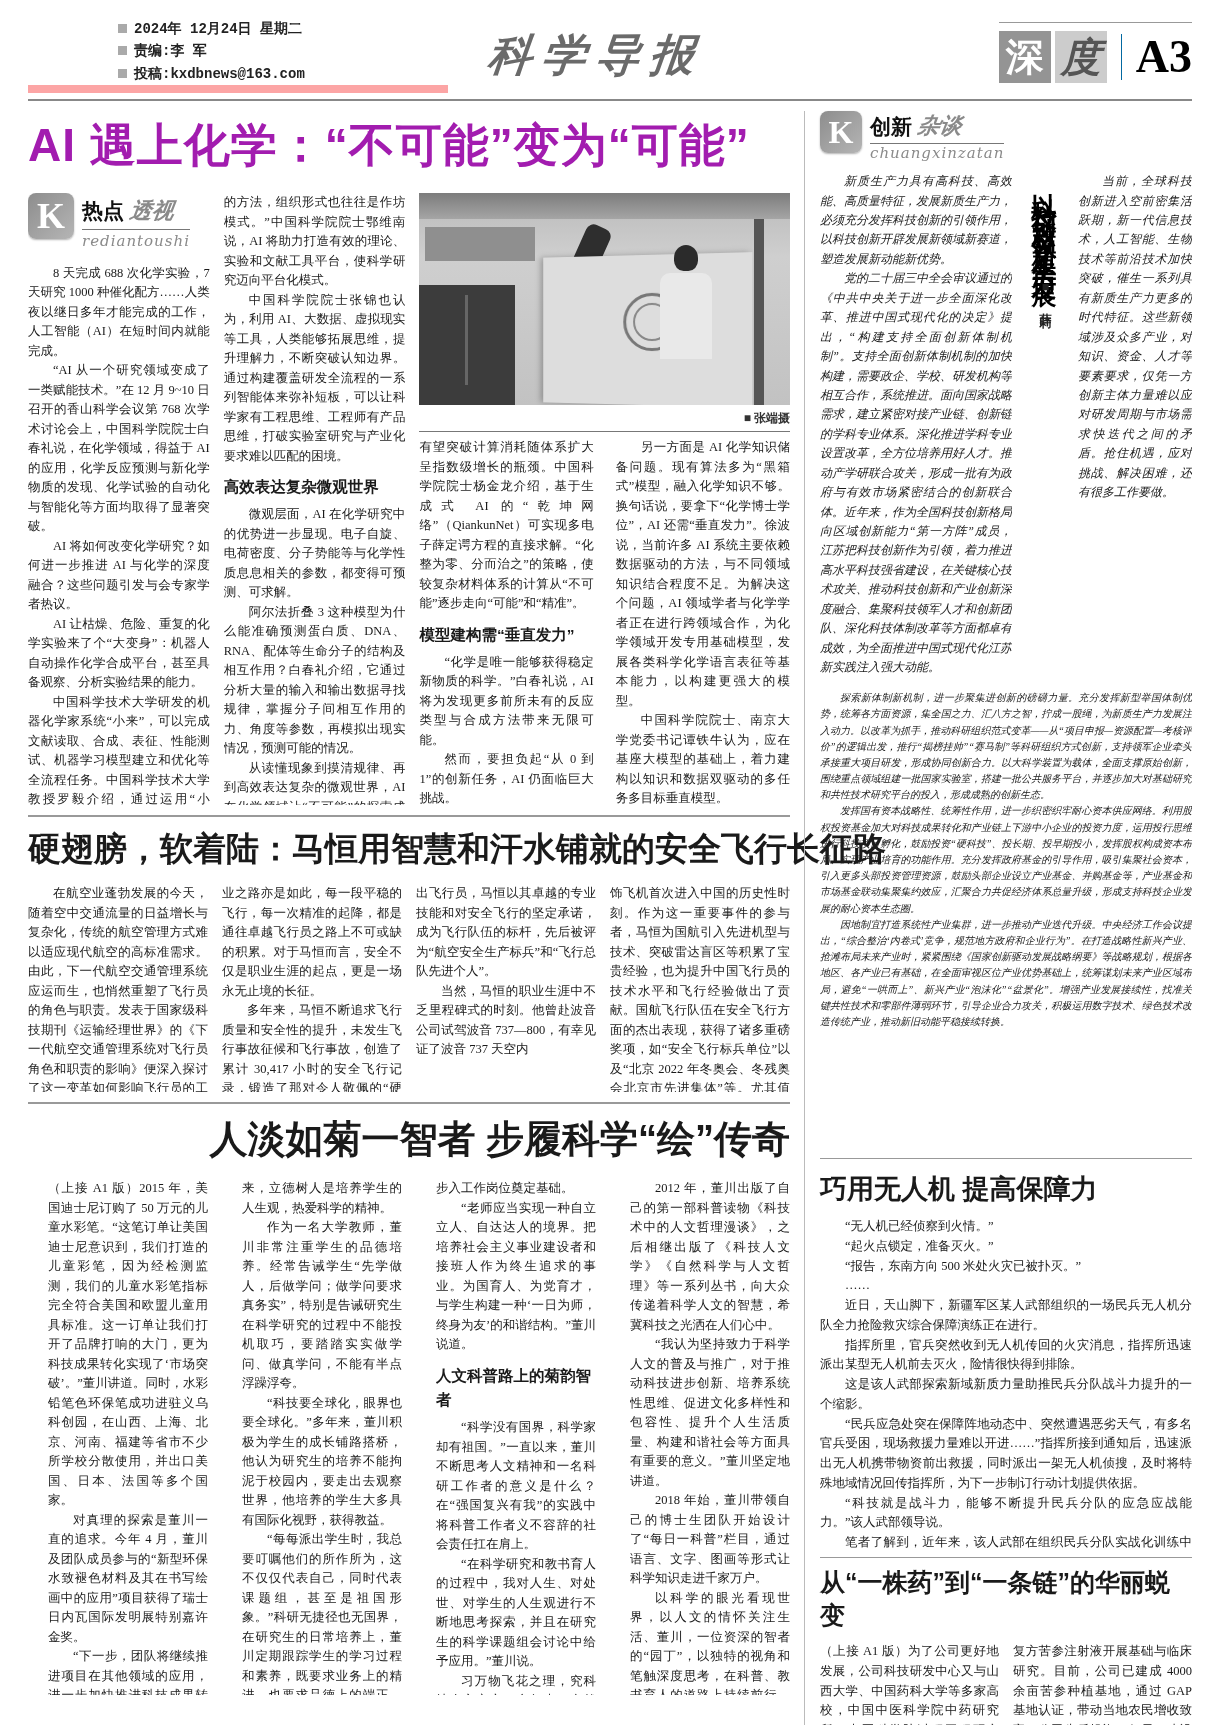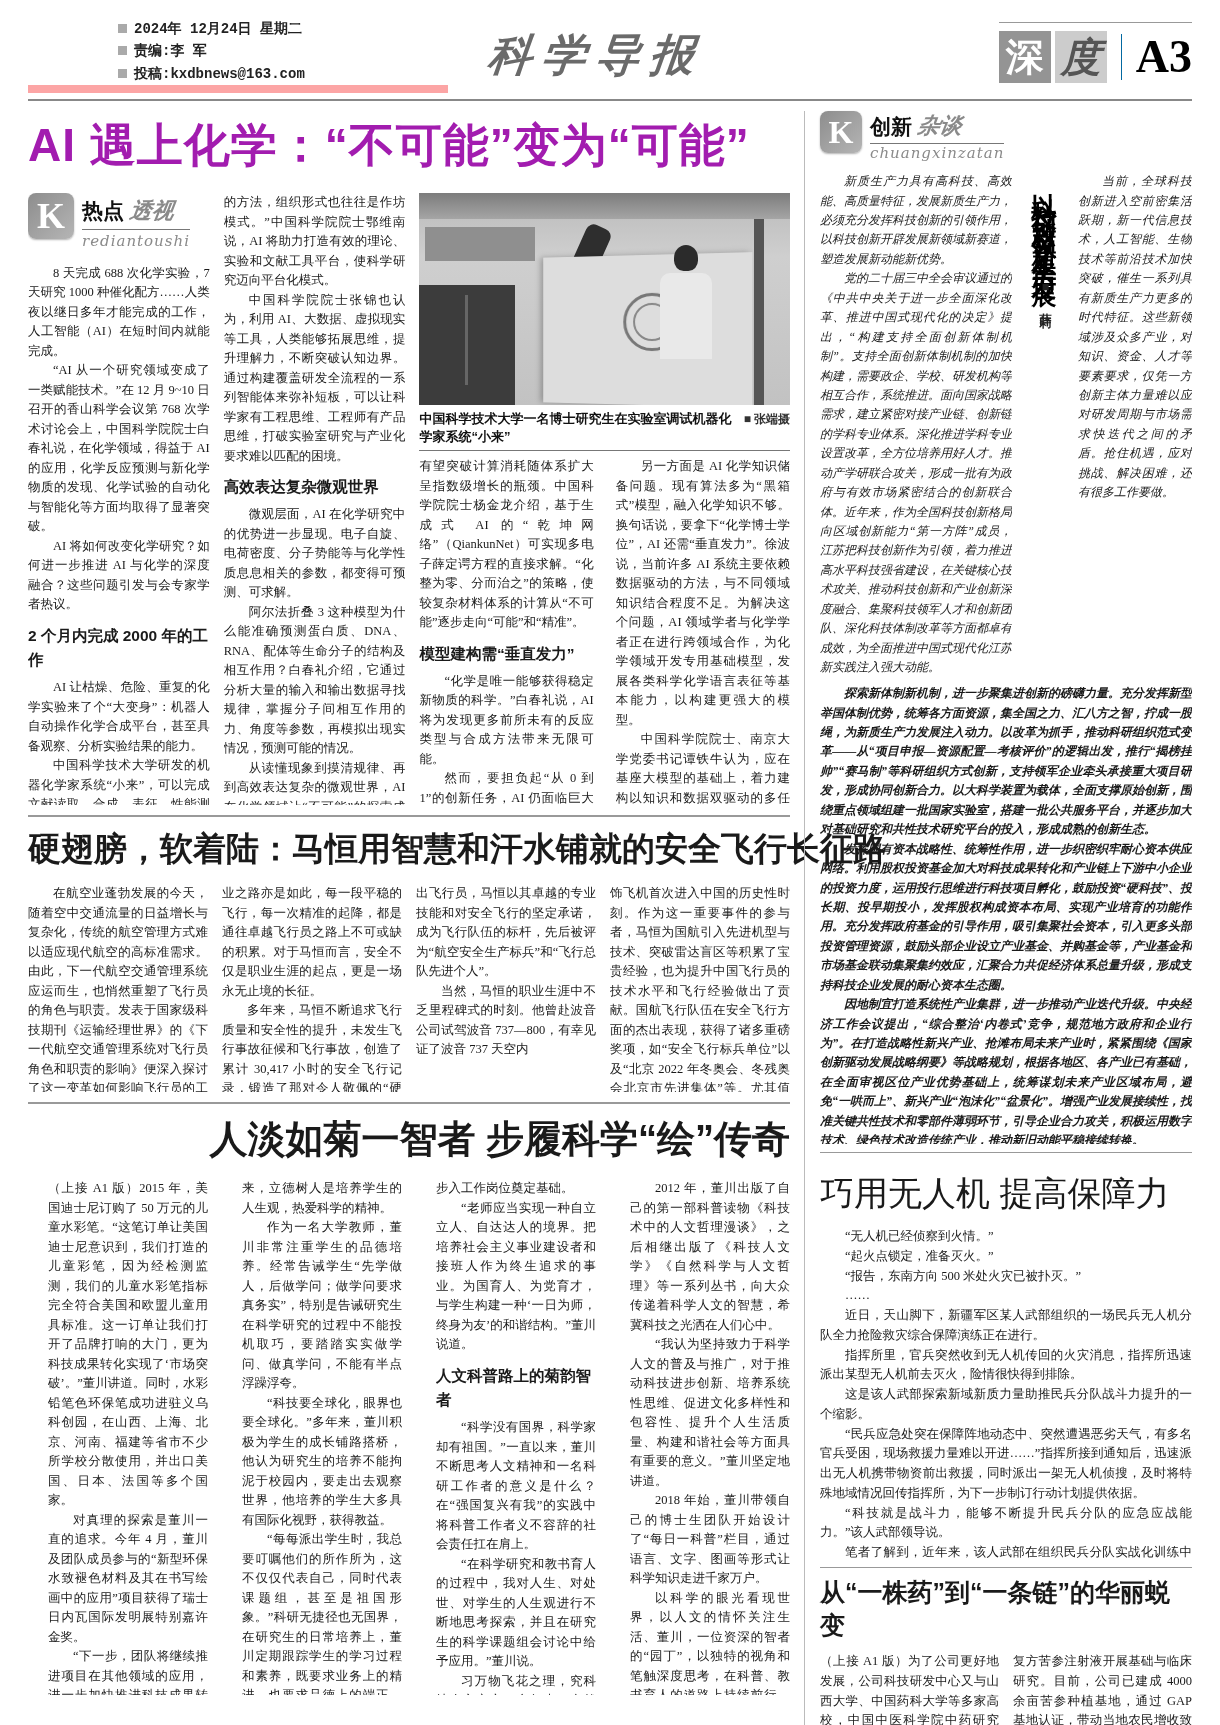--- a/index.html
+++ b/index.html
@@ -67,23 +67,23 @@
   
   .sch-headline{font-family:"Liberation Sans",sans-serif;font-weight:900;font-size:38px;margin:4px 0 14px 0;white-space:nowrap;text-align:right;}
   .sch-cols .col{height:516px;margin-left:20px;}
   
   .inno-twocol{display:flex;height:502px;overflow:hidden;margin-top:4px;}
   .inno-a{width:192px;overflow:hidden;text-align:justify;font-size:12px;line-height:1.62;}
   .inno-vt{width:54px;display:flex;flex-direction:column;align-items:center;margin:0 6px;}
   .vtitle{writing-mode:vertical-rl;font-family:"Liberation Sans",sans-serif;font-weight:900;font-size:25px;letter-spacing:7px;color:#000;}
   .vauthor{writing-mode:vertical-rl;font-size:12.5px;font-weight:bold;color:#222;margin-top:10px;letter-spacing:3px;}
   .inno-b{flex:1;overflow:hidden;text-align:justify;font-size:12px;line-height:1.62;}
-  .inno-full{height:460px;overflow:hidden;text-align:justify;font-size:12px;line-height:1.62;margin-top:10px;font-weight:bold;}
-  
-  .drone-title{font-family:"Liberation Sans",sans-serif;font-weight:400;font-size:34px;margin:18px 0 10px 0;}
+  .inno-full{height:460px;overflow:hidden;text-align:justify;font-size:10px;line-height:1.62;margin-top:16px;}
+  
+  .drone-title{font-family:"Liberation Sans",sans-serif;font-weight:700;font-size:27px;margin:12px 0 10px 0;}
   .drone-body{height:332px;overflow:hidden;text-align:justify;font-size:12.5px;line-height:1.58;}
   
   .med-title{font-family:"Liberation Sans",sans-serif;font-weight:900;font-size:25px;margin:6px 0 10px 0;}
   .med-body{height:150px;overflow:hidden;column-count:2;column-gap:14px;text-align:justify;font-size:12.5px;line-height:1.58;}
 </style>
 </head>
 <body>
 
 <div class="page">
 
@@ -116,21 +116,20 @@
                   <span class="bold">热点</span>
                   <span class="script">透视</span>
                 </div>
                 <div class="kpy">rediantoushi</div>
               </div>
             </div>
             <div>
                 <div class="b-p">8 天完成 688 次化学实验，7 天研究 1000 种催化配方……人类夜以继日多年才能完成的工作，人工智能（AI）在短时间内就能完成。</div>
                 <div class="b-p">“AI 从一个研究领域变成了一类赋能技术。”在 12 月 9~10 日召开的香山科学会议第 768 次学术讨论会上，中国科学院院士白春礼说，在化学领域，得益于 AI 的应用，化学反应预测与新化学物质的发现、化学试验的自动化与智能化等方面均取得了显著突破。</div>
                 <div class="b-p">AI 将如何改变化学研究？如何进一步推进 AI 与化学的深度融合？这些问题引发与会专家学者热议。</div>
-                <div class="b-h">2 个月内完成 2000 年的工作</div>
                 <div class="b-p">AI 让枯燥、危险、重复的化学实验来了个“大变身”：机器人自动操作化学合成平台，甚至具备观察、分析实验结果的能力。</div>
                 <div class="b-p">中国科学技术大学研发的机器化学家系统“小来”，可以完成文献读取、合成、表征、性能测试、机器学习模型建立和优化等全流程任务。中国科学技术大学教授罗毅介绍，通过运用“小来”系统，团队加速了新材料的发现过程，2 个月内就完成了需要验证 2000 年才能完成的复杂优化工作，利用火星陨石制备出实用的产氧电催化剂。</div>
               </div>
           </div>
           <div class="col">
               <div class="b-pc">的方法，组织形式也往往是作坊模式。”中国科学院院士鄂维南说，AI 将助力打造有效的理论、实验和文献工具平台，使科学研究迈向平台化模式。</div>
               <div class="b-p">中国科学院院士张锦也认为，利用 AI、大数据、虚拟现实等工具，人类能够拓展思维，提升理解力，不断突破认知边界。通过构建覆盖研发全流程的一系列智能体来弥补短板，可以让科学家有工程思维、工程师有产品思维，打破实验室研究与产业化要求难以匹配的困境。</div>
               <div class="b-h">高效表达复杂微观世界</div>
               <div class="b-p">微观层面，AI 在化学研究中的优势进一步显现。电子自旋、电荷密度、分子势能等与化学性质息息相关的参数，都变得可预测、可求解。</div>
               <div class="b-p">阿尔法折叠 3 这种模型为什么能准确预测蛋白质、DNA、RNA、配体等生命分子的结构及相互作用？白春礼介绍，它通过分析大量的输入和输出数据寻找规律，掌握分子间相互作用的力、角度等参数，再模拟出现实情况，预测可能的情况。</div>
@@ -146,21 +145,20 @@
               <div class="ph-panel">
                 <div class="ph-emblem"></div>
               </div>
               <div class="ph-person">
                 <div class="ph-head"></div>
                 <div class="ph-bodyy"></div>
               </div>
               <div class="ph-pole"></div>
             </div>
             <div class="caption-row">
-              <span class="caption">中国科学技术大学一名博士研究生在实验室调试机器化学家系统“小来”</span>
               <span class="credit">■ 张端摄</span>
             </div>
             <div class="ai-sub">
               <div class="col">
                   <div class="b-pc">有望突破计算消耗随体系扩大呈指数级增长的瓶颈。中国科学院院士杨金龙介绍，基于生成式 AI 的“乾坤网络”（QiankunNet）可实现多电子薛定谔方程的直接求解。“化整为零、分而治之”的策略，使较复杂材料体系的计算从“不可能”逐步走向“可能”和“精准”。</div>
                   <div class="b-h">模型建构需“垂直发力”</div>
                   <div class="b-p">“化学是唯一能够获得稳定新物质的科学。”白春礼说，AI 将为发现更多前所未有的反应类型与合成方法带来无限可能。</div>
                   <div class="b-p">然而，要担负起“从 0 到 1”的创新任务，AI 仍面临巨大挑战。</div>
                 </div>
               <div class="col">

